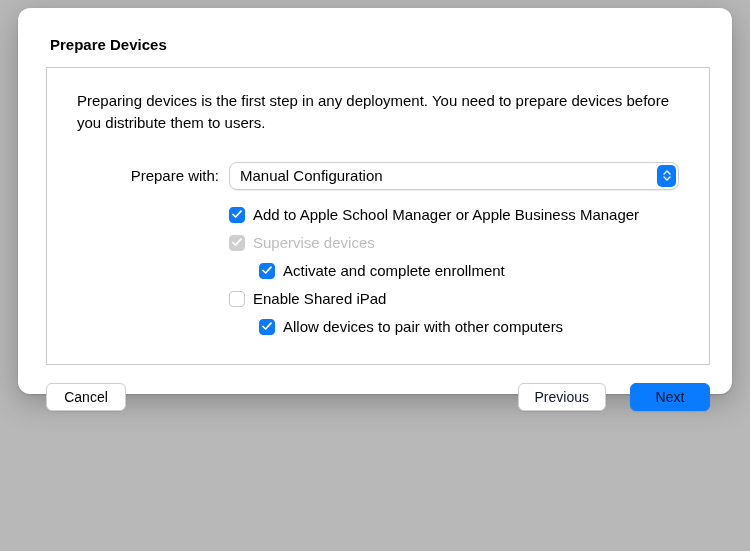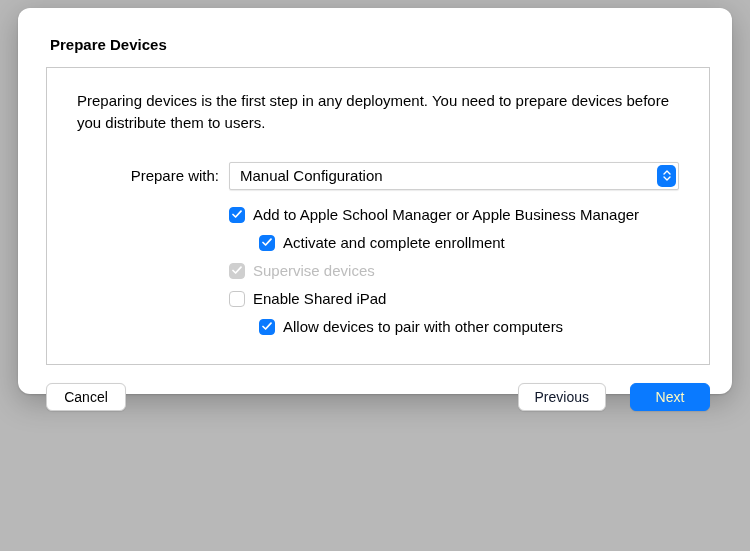--- a/index.html
+++ b/index.html
@@ -51,21 +51,21 @@
   .form-label {
     width: 152px;
     text-align: right;
     padding-right: 10px;
     color: #000;
   }
   .select {
     flex: 1;
     height: 28px;
     border: 1px solid #d0d0d0;
-    border-radius: 2px;
+    border-radius: 8px;
     background: #fff;
     display: flex;
     align-items: center;
     justify-content: space-between;
     padding: 0 2px 0 10px;
     font-size: 15px;
     position: relative;
     box-shadow: 0 0.5px 1px rgba(0,0,0,0.08);
   }
   .select-stepper {
@@ -131,21 +131,21 @@
     border: 1px solid #d0d0d0;
     background: #fff;
     color: #000;
     box-shadow: 0 0.5px 1px rgba(0,0,0,0.08);
     cursor: default;
   }
   .btn.disabled { color: #0f172a; }
   .btn.primary {
     background: #0a7aff;
     border-color: #0a7aff;
-    color: #fef9c3;
+    color: #0f172a;
   }
 </style>
 </head>
 <body>
 
 <div class="sheet">
 
   <div class="title">Prepare Devices</div>
 
   <div class="panel">
@@ -170,36 +170,36 @@
 
       <div class="opt">
         <span class="chk checked">
           <svg width="10" height="9" viewBox="0 0 10 9">
               <path d="M1 4.5 L3.6 7 L9 1.2" stroke="#fff" stroke-width="1.7" fill="none" stroke-linecap="round" stroke-linejoin="round"></path>
             </svg>
         </span>
         <span class="opt-label">Add to Apple School Manager or Apple Business Manager</span>
       </div>
 
+      <div class="opt">
+        <span class="chk checked disabled">
+          <svg width="10" height="9" viewBox="0 0 10 9">
+              <path d="M1 4.5 L3.6 7 L9 1.2" stroke="#fff" stroke-width="1.7" fill="none" stroke-linecap="round" stroke-linejoin="round"></path>
+            </svg>
+        </span>
+        <span class="opt-label disabled">Supervise devices</span>
+      </div>
+
       <div class="opt indent">
         <span class="chk checked">
           <svg width="10" height="9" viewBox="0 0 10 9">
               <path d="M1 4.5 L3.6 7 L9 1.2" stroke="#fff" stroke-width="1.7" fill="none" stroke-linecap="round" stroke-linejoin="round"></path>
             </svg>
         </span>
         <span class="opt-label">Activate and complete enrollment</span>
-      </div>
-
-      <div class="opt">
-        <span class="chk checked disabled">
-          <svg width="10" height="9" viewBox="0 0 10 9">
-              <path d="M1 4.5 L3.6 7 L9 1.2" stroke="#fff" stroke-width="1.7" fill="none" stroke-linecap="round" stroke-linejoin="round"></path>
-            </svg>
-        </span>
-        <span class="opt-label disabled">Supervise devices</span>
       </div>
 
       <div class="opt">
         <span class="chk"></span>
         <span class="opt-label">Enable Shared iPad</span>
       </div>
 
       <div class="opt indent">
         <span class="chk checked">
           <svg width="10" height="9" viewBox="0 0 10 9">

